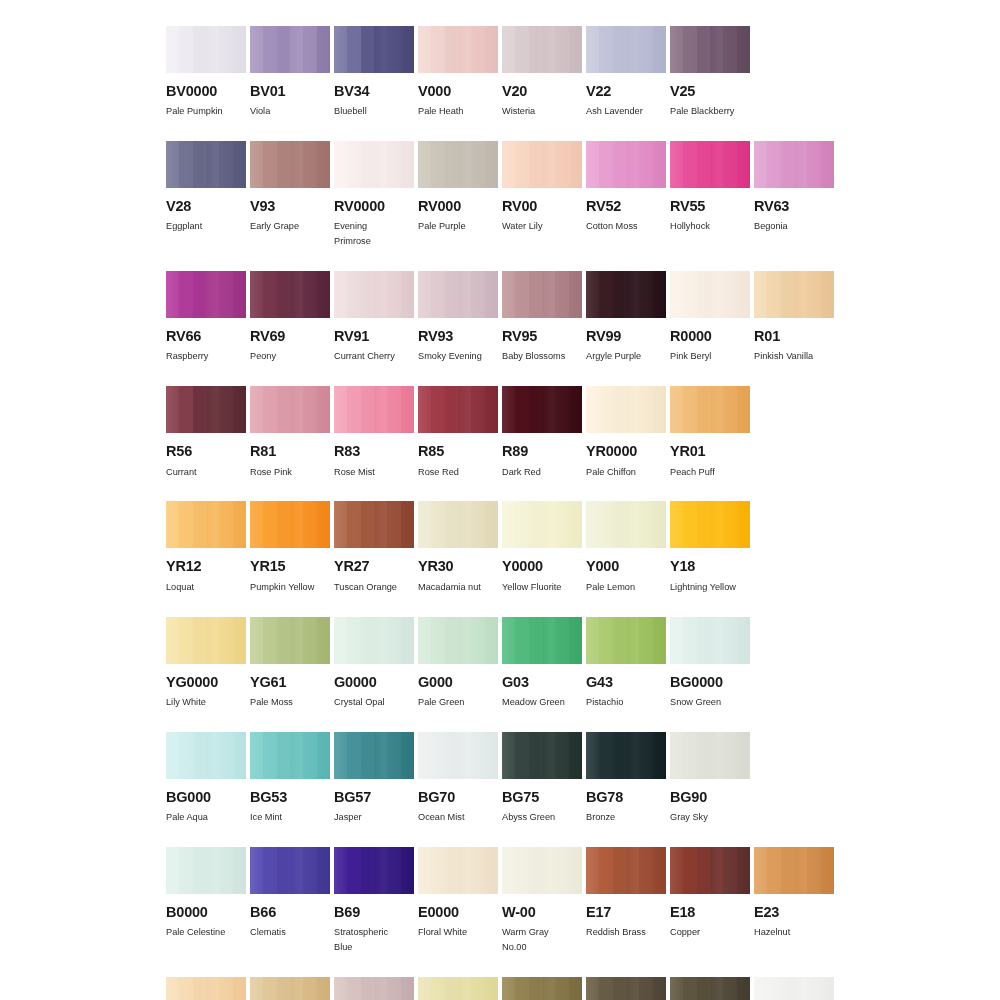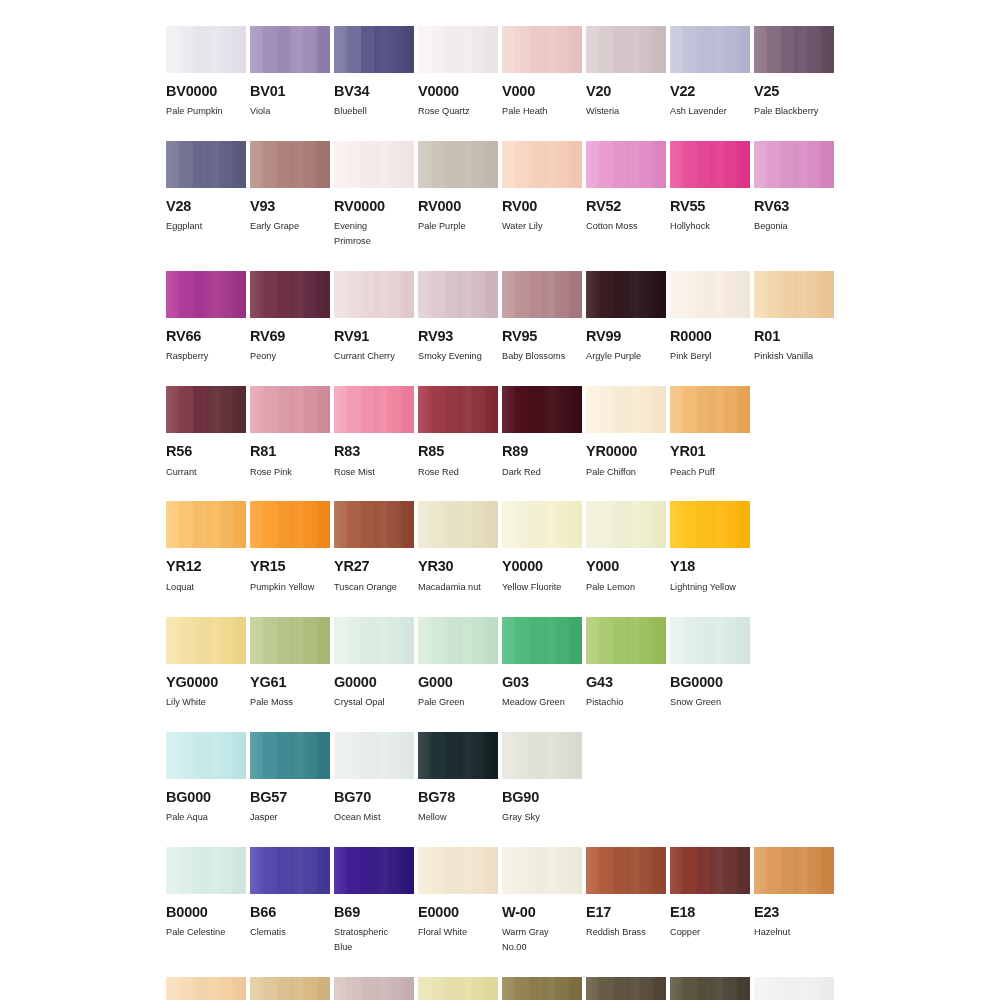--- a/index.html
+++ b/index.html
@@ -126,35 +126,20 @@
               <i style="background: rgb(73, 72, 120);"></i>
             </div>
             <div class="sheen"></div>
           </div>
           <div class="code">BV34</div>
           <div class="name"><span>Bluebell</span></div>
         </div>
         <div class="swatch-cell">
           <div class="chip">
             <div class="bands">
-              <i style="background: rgb(250, 244, 243);"></i>
-              <i style="background: rgb(247, 241, 241);"></i>
-              <i style="background: rgb(245, 239, 239);"></i>
-              <i style="background: rgb(243, 236, 238);"></i>
-              <i style="background: rgb(241, 234, 236);"></i>
-              <i style="background: rgb(239, 232, 234);"></i>
-            </div>
-            <div class="sheen"></div>
-          </div>
-          <div class="code">V0000</div>
-          <div class="name"><span>Rose Quartz</span></div>
-        </div>
-        <div class="swatch-cell">
-          <div class="chip">
-            <div class="bands">
               <i style="background: rgb(243, 217, 212);"></i>
               <i style="background: rgb(241, 212, 207);"></i>
               <i style="background: rgb(238, 205, 200);"></i>
               <i style="background: rgb(237, 201, 197);"></i>
               <i style="background: rgb(235, 197, 193);"></i>
               <i style="background: rgb(233, 194, 190);"></i>
             </div>
             <div class="sheen"></div>
           </div>
           <div class="code">V000</div>
@@ -783,20 +768,35 @@
               <i style="background: rgb(187, 230, 229);"></i>
             </div>
             <div class="sheen"></div>
           </div>
           <div class="code">BG000</div>
           <div class="name"><span>Pale Aqua</span></div>
         </div>
         <div class="swatch-cell">
           <div class="chip">
             <div class="bands">
+              <i style="background: rgb(131, 210, 206);"></i>
+              <i style="background: rgb(123, 205, 201);"></i>
+              <i style="background: rgb(115, 200, 196);"></i>
+              <i style="background: rgb(107, 195, 191);"></i>
+              <i style="background: rgb(99, 190, 186);"></i>
+              <i style="background: rgb(91, 185, 181);"></i>
+            </div>
+            <div class="sheen"></div>
+          </div>
+          <div class="code">BG53</div>
+          <div class="name"><span>Ice Mint</span></div>
+        </div>
+        <div class="swatch-cell">
+          <div class="chip">
+            <div class="bands">
               <i style="background: rgb(77, 152, 160);"></i>
               <i style="background: rgb(71, 146, 154);"></i>
               <i style="background: rgb(65, 140, 148);"></i>
               <i style="background: rgb(59, 134, 142);"></i>
               <i style="background: rgb(53, 128, 136);"></i>
               <i style="background: rgb(47, 122, 130);"></i>
             </div>
             <div class="sheen"></div>
           </div>
           <div class="code">BG57</div>
@@ -813,31 +813,46 @@
               <i style="background: rgb(228, 235, 235);"></i>
             </div>
             <div class="sheen"></div>
           </div>
           <div class="code">BG70</div>
           <div class="name"><span>Ocean Mist</span></div>
         </div>
         <div class="swatch-cell">
           <div class="chip">
             <div class="bands">
+              <i style="background: rgb(59, 74, 70);"></i>
+              <i style="background: rgb(54, 69, 65);"></i>
+              <i style="background: rgb(49, 64, 60);"></i>
+              <i style="background: rgb(44, 59, 55);"></i>
+              <i style="background: rgb(39, 54, 50);"></i>
+              <i style="background: rgb(34, 49, 45);"></i>
+            </div>
+            <div class="sheen"></div>
+          </div>
+          <div class="code">BG75</div>
+          <div class="name"><span>Abyss Green</span></div>
+        </div>
+        <div class="swatch-cell">
+          <div class="chip">
+            <div class="bands">
               <i style="background: rgb(39, 56, 58);"></i>
               <i style="background: rgb(34, 51, 53);"></i>
               <i style="background: rgb(29, 46, 48);"></i>
               <i style="background: rgb(24, 41, 43);"></i>
               <i style="background: rgb(20, 36, 38);"></i>
               <i style="background: rgb(16, 31, 33);"></i>
             </div>
             <div class="sheen"></div>
           </div>
           <div class="code">BG78</div>
-          <div class="name"><span>Mellow</span></div>
+          <div class="name"><span>Bronze</span></div>
         </div>
         <div class="swatch-cell">
           <div class="chip">
             <div class="bands">
               <i style="background: rgb(230, 231, 222);"></i>
               <i style="background: rgb(228, 229, 220);"></i>
               <i style="background: rgb(226, 227, 218);"></i>
               <i style="background: rgb(224, 225, 216);"></i>
               <i style="background: rgb(222, 223, 214);"></i>
               <i style="background: rgb(220, 221, 212);"></i>

